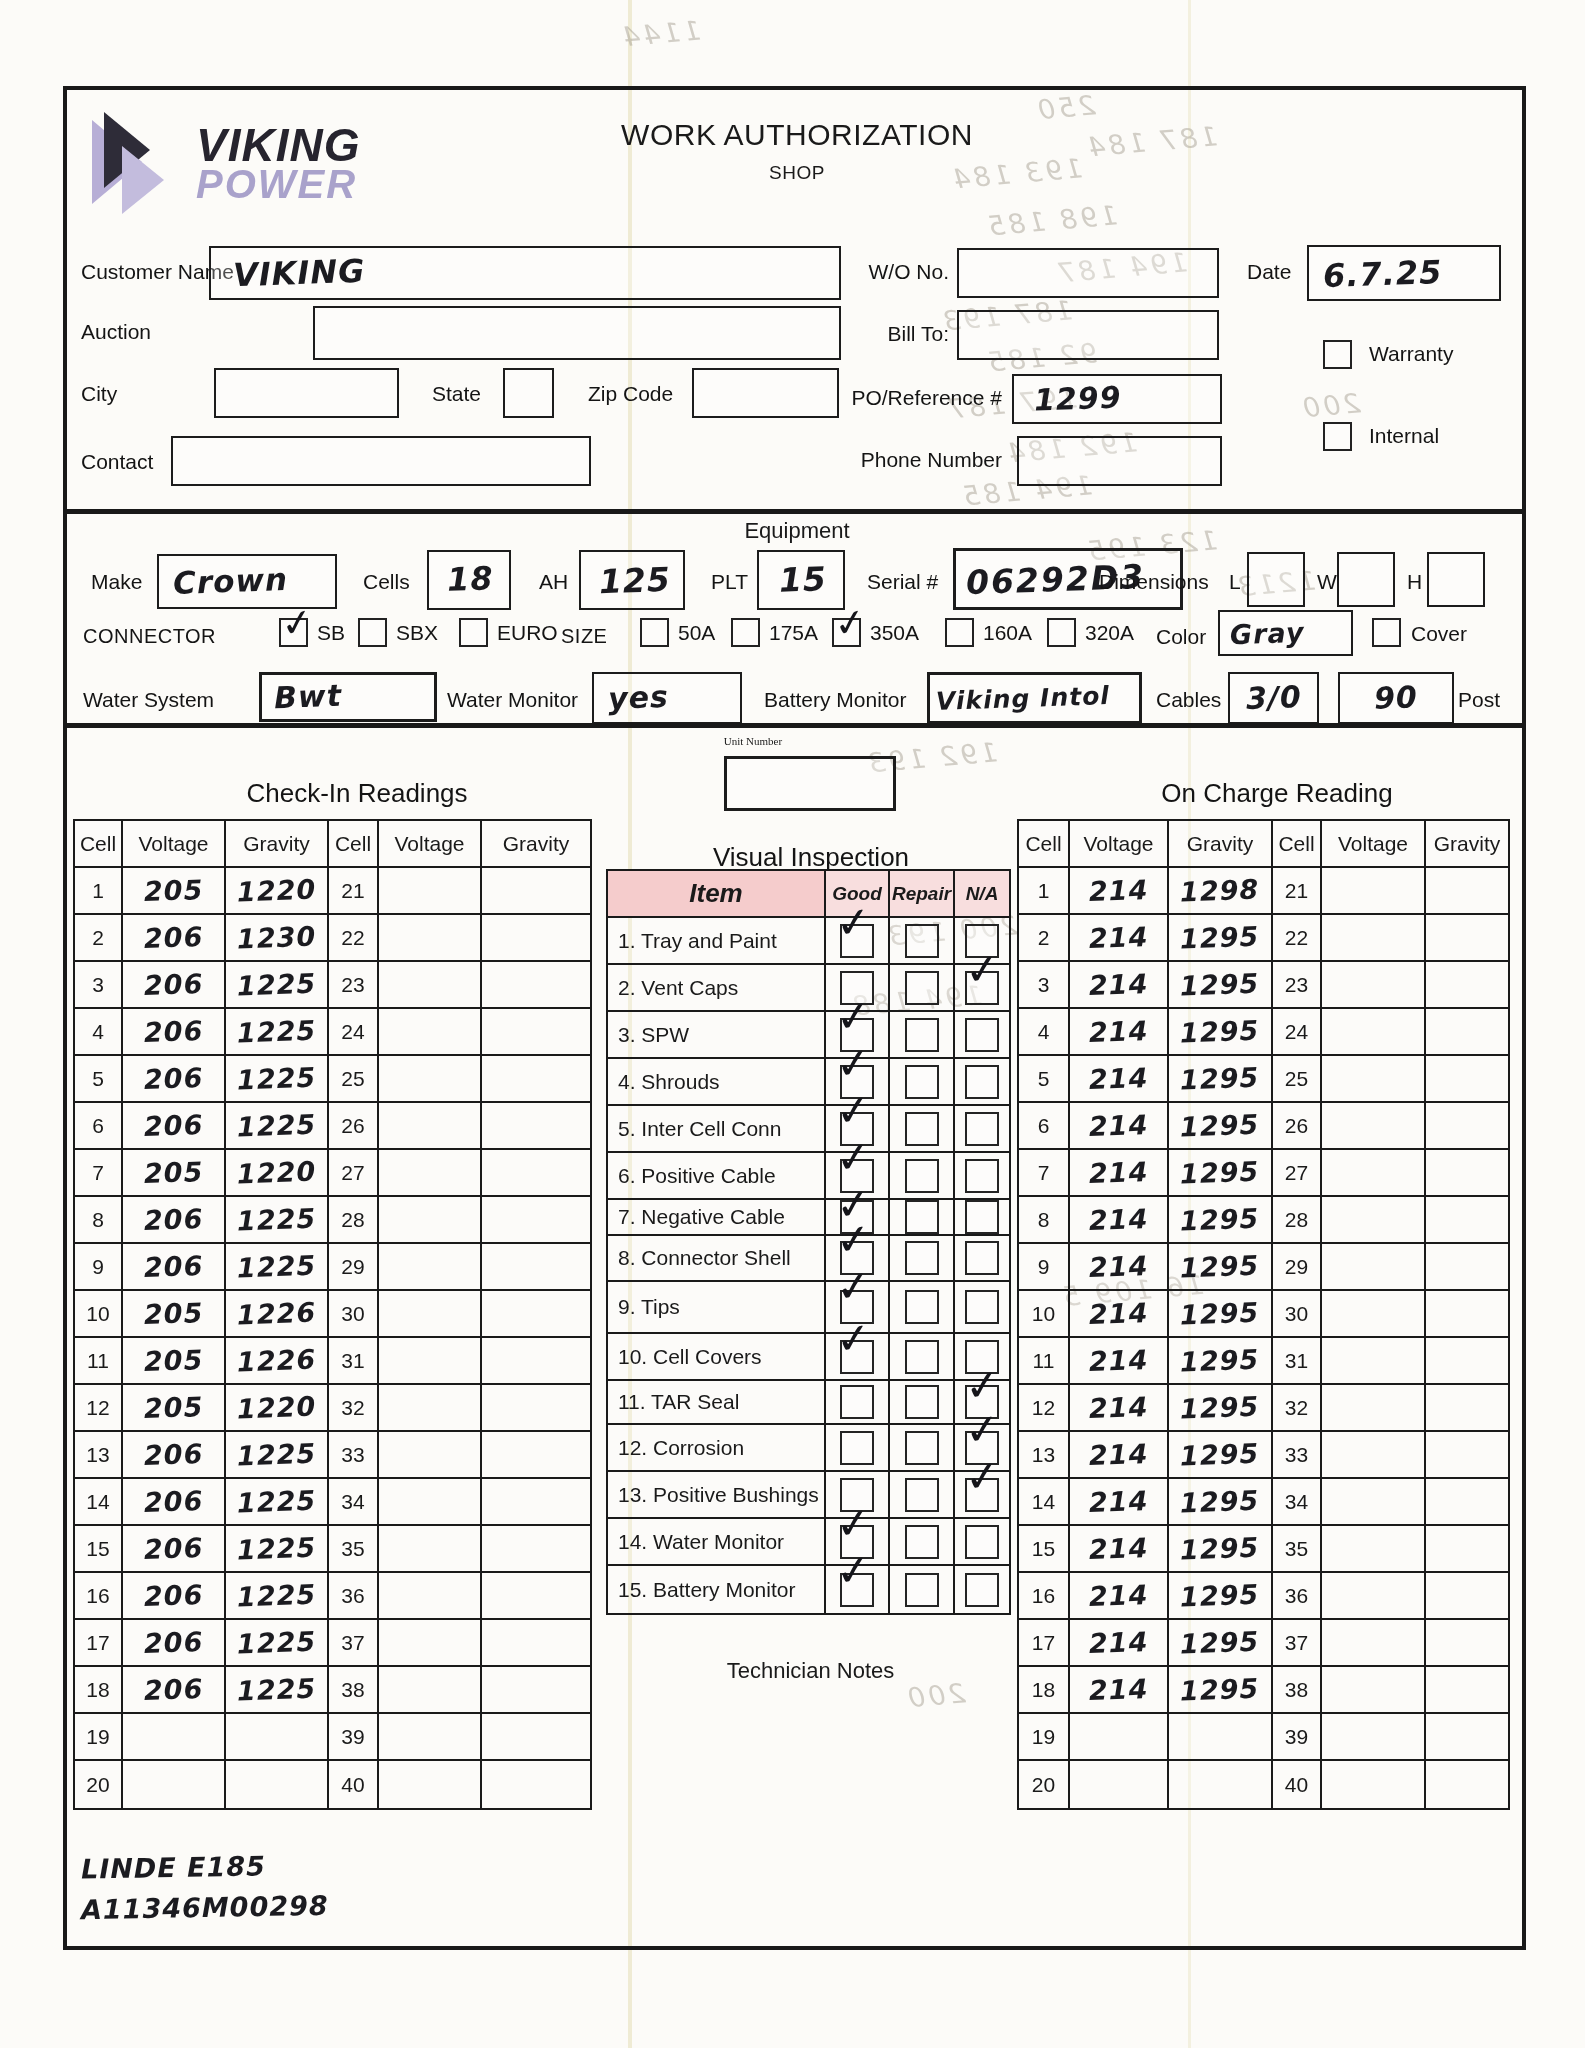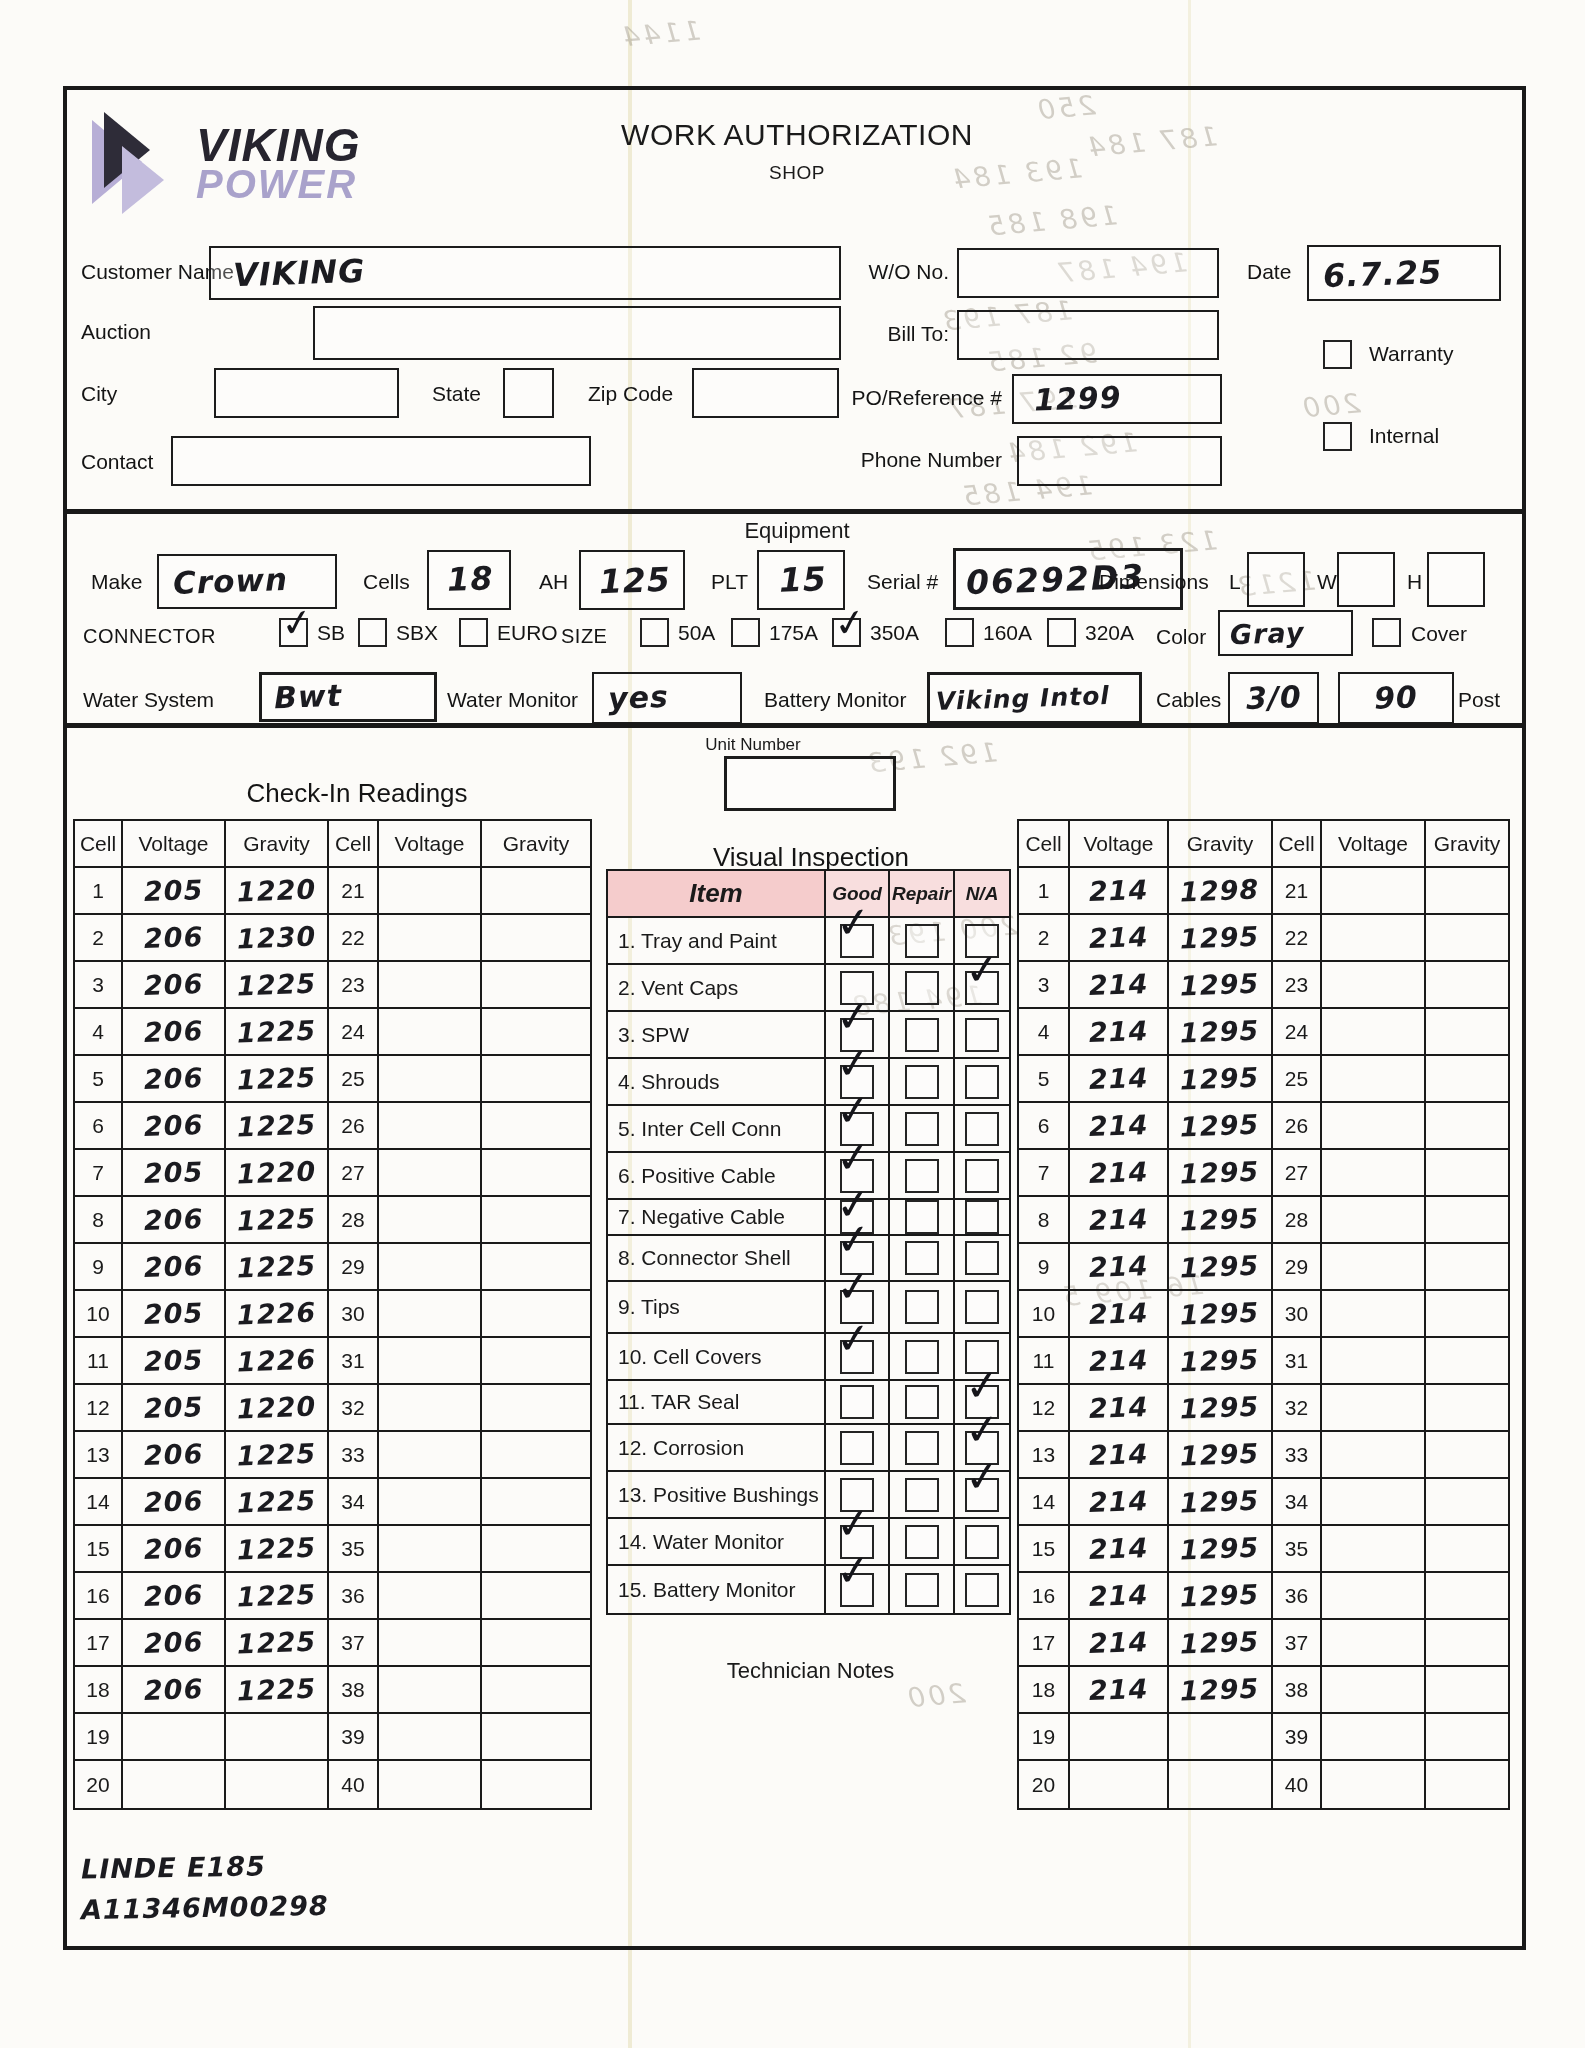--- a/index.html
+++ b/index.html
@@ -226,26 +226,27 @@
     <div class="fbox" style="left:1161px;top:582px;width:91px;height:52px;">
       <span class="hw" style="font-size:30px;margin:6px 0 0 16px;">3/0</span>
     </div>
     <div class="fbox" style="left:1271px;top:582px;width:116px;height:52px;">
       <span class="hw" style="font-size:30px;margin:6px 0 0 34px;">90</span>
     </div>
     <div class="lbl" style="left:1391px;top:598px;">Post</div>
 
     <div class="divider" style="top:633px;"></div>
 
-    <div class="abs" style="left:600px;top:645px;width:172px;text-align:center;font-size:17px;">Unit Number</div>
+    <div class="abs" style="left:600px;top:645px;width:172px;text-align:center;font-size:11px;font-family:Liberation Serif, serif;">Unit Number</div>
     <div class="fbox" style="left:657px;top:666px;width:172px;height:55px;border-width:3px;">
       <span class="hw" style="font-size:28px;margin:6px 0 0 12px;"></span>
     </div>
 
     <div class="sect-title" style="left:100px;top:688px;width:380px;">Check-In Readings</div>
+    <div class="sect-title" style="left:1000px;top:688px;width:420px;">On Charge Reading</div>
     <div class="sect-title" style="left:539px;top:752px;width:410px;">Visual Inspection</div>
 
     <div id="checkin-table" class="rt" style="left:6px;top:729px;">
         <div class="row" style="grid-template-columns: 48px 103px 103px 50px 103px 108px; height: 47px;">
           <div class="cell">Cell</div>
           <div class="cell">Voltage</div>
           <div class="cell">Gravity</div>
           <div class="cell">Cell</div>
           <div class="cell">Voltage</div>
           <div class="cell">Gravity</div>

